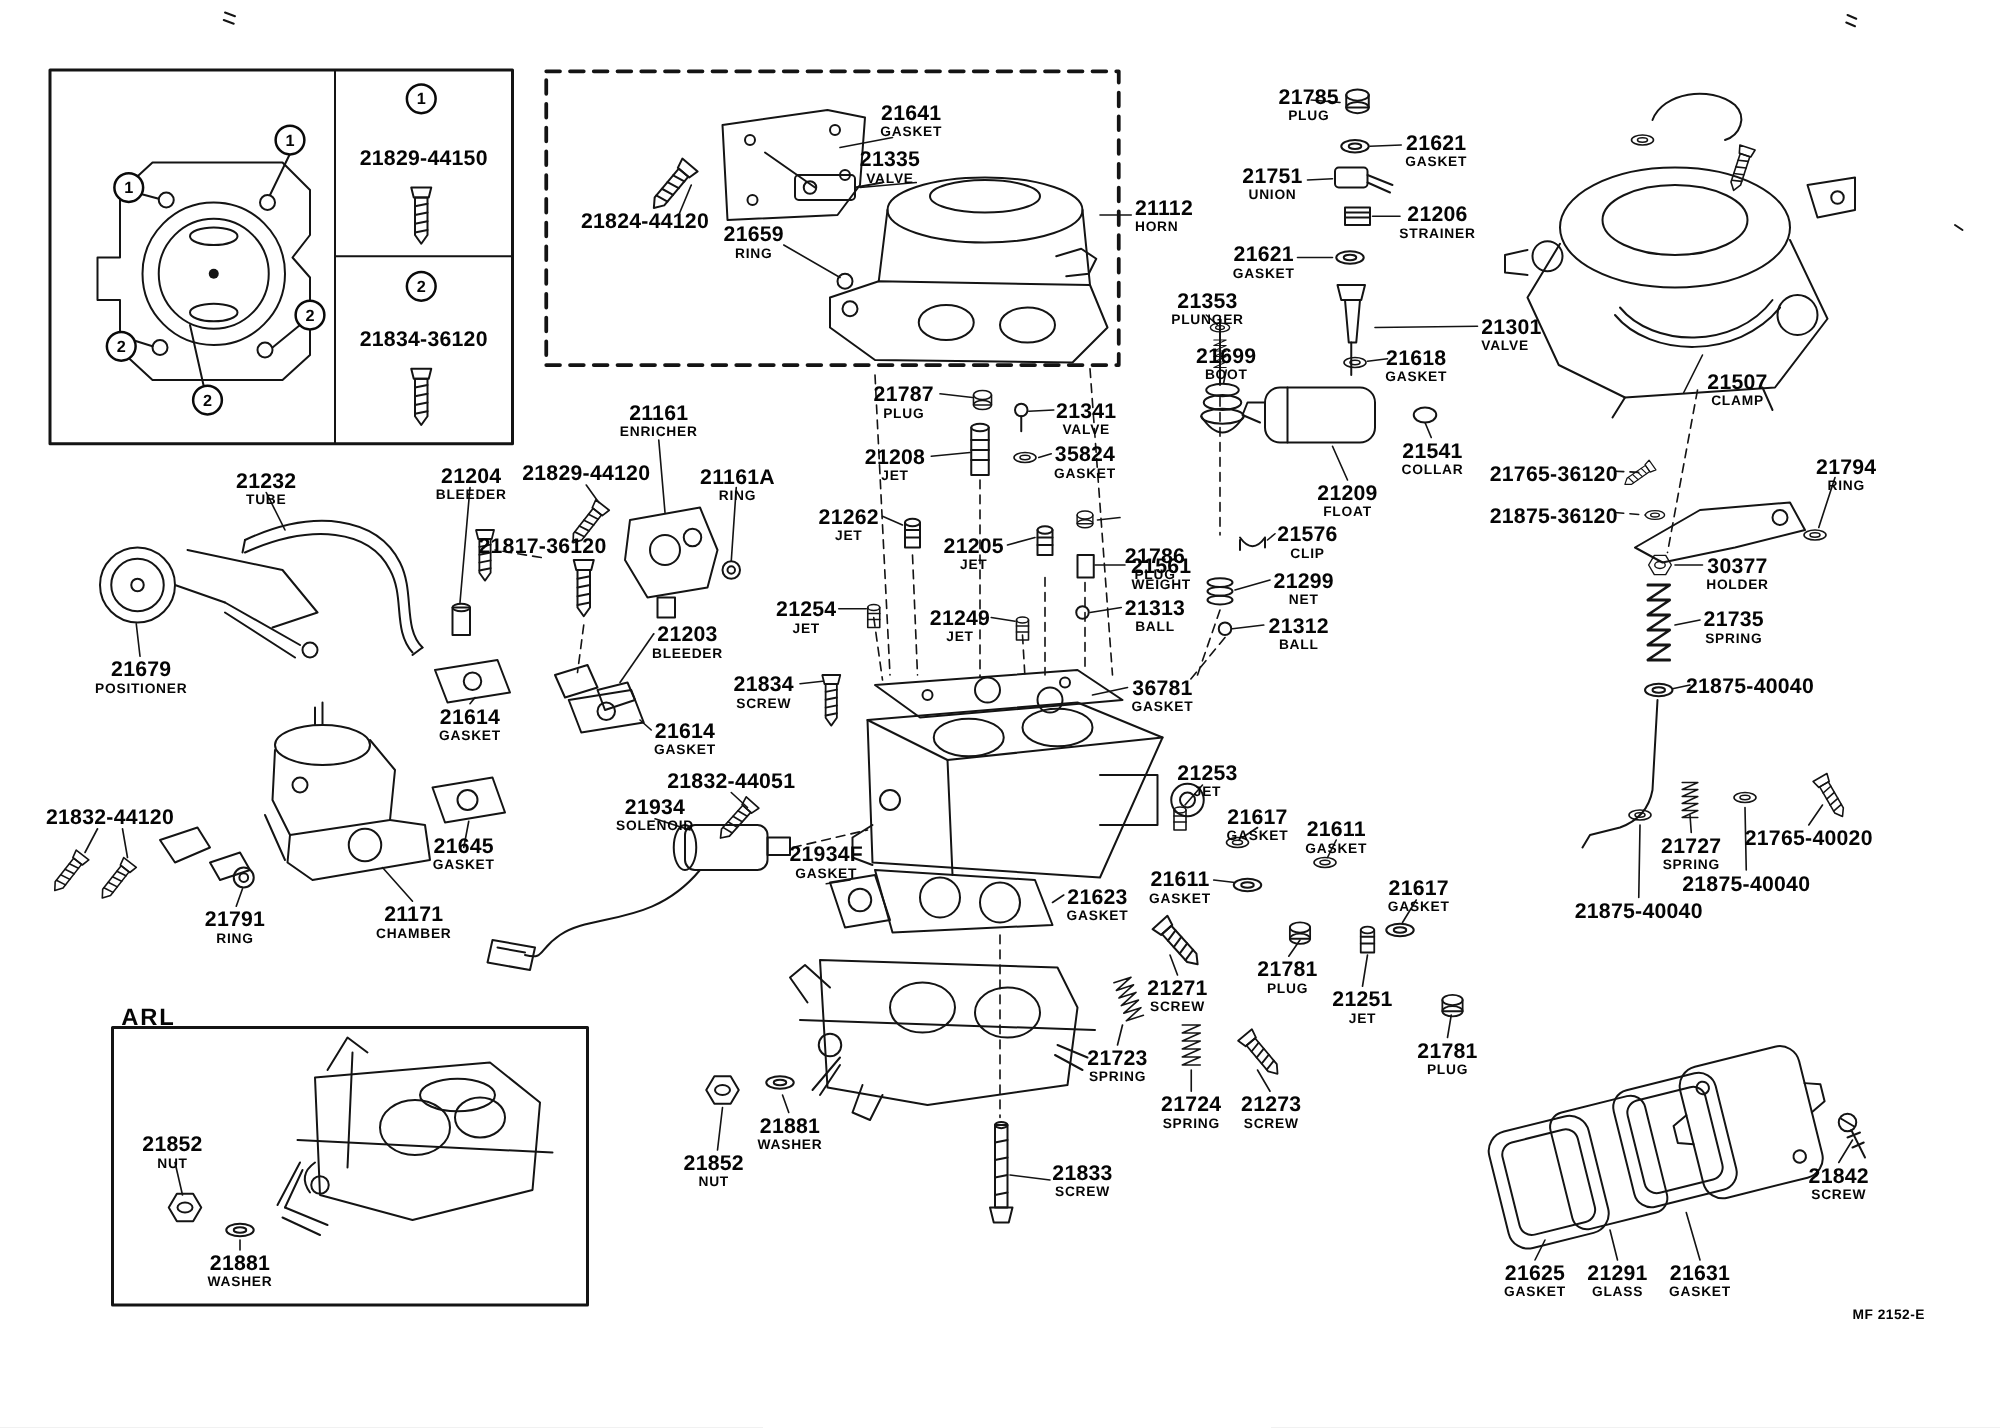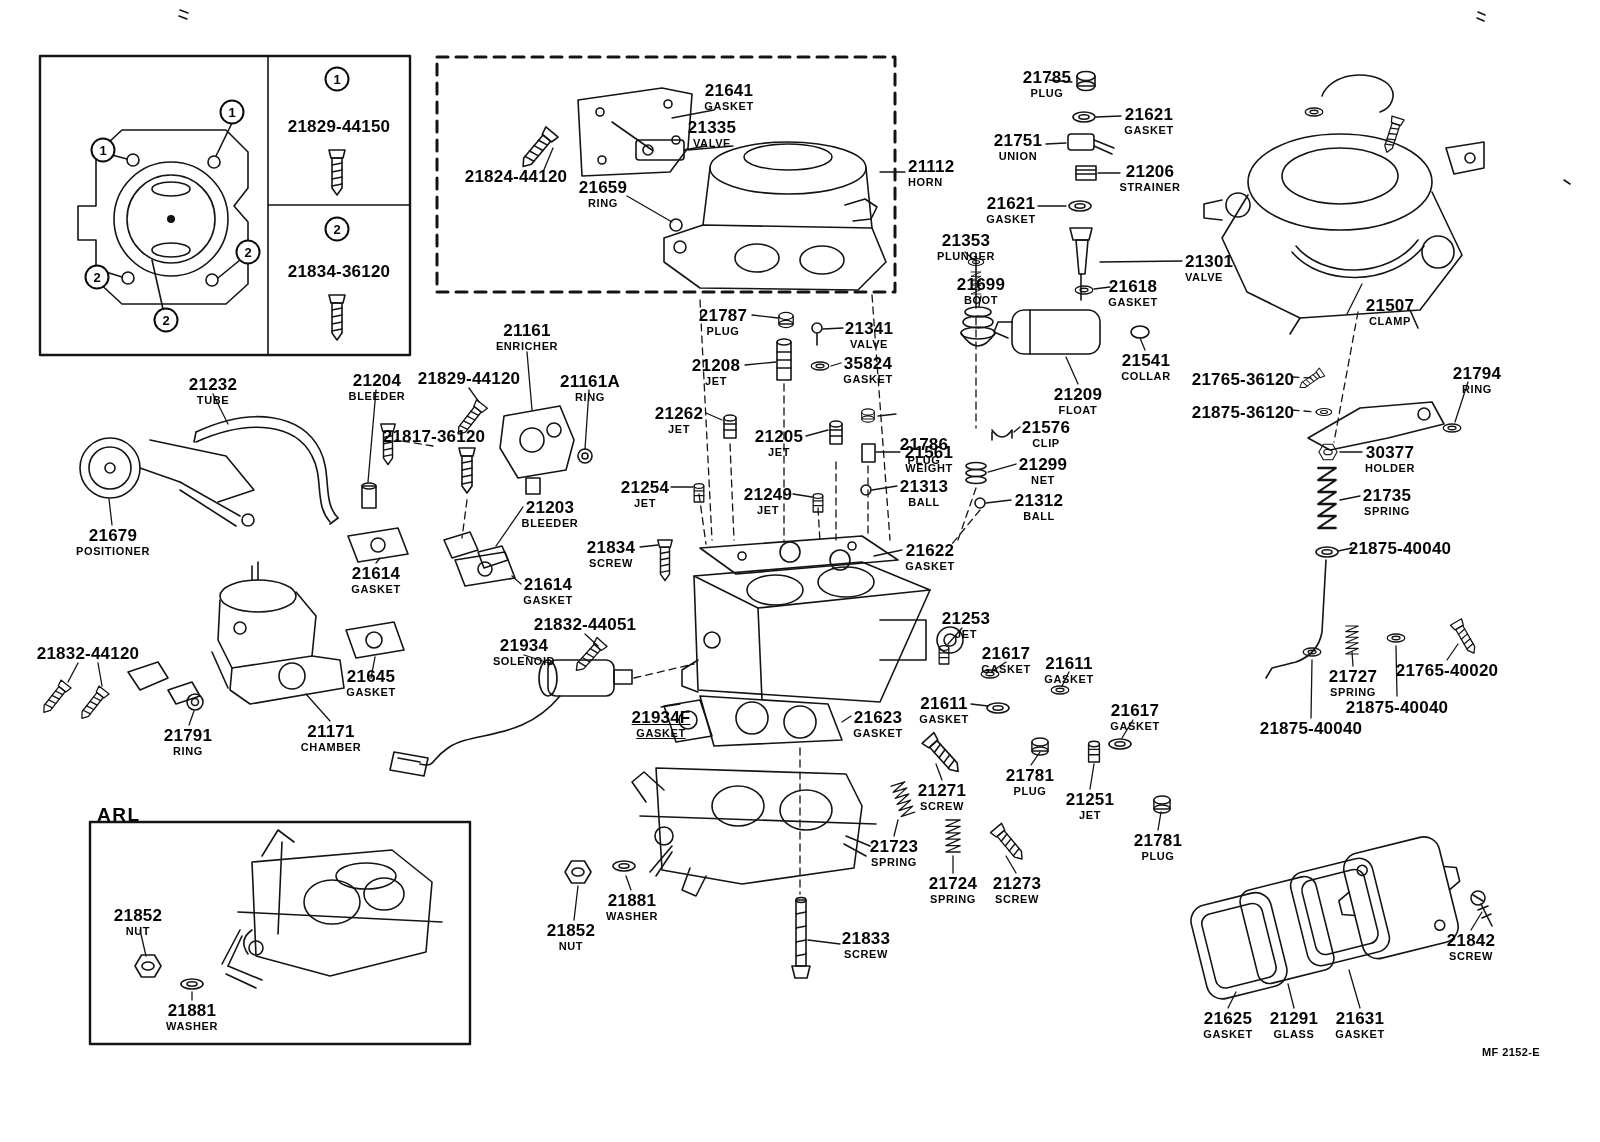--- a/index.html
+++ b/index.html
@@ -662,21 +662,21 @@
       </div>
       <div class="part-label" style="left: 645px; top: 479px;">
         <div class="part-number">21254</div>
         <div class="part-name">JET</div>
       </div>
       <div class="part-label" style="left: 768px; top: 486px;">
         <div class="part-number">21249</div>
         <div class="part-name">JET</div>
       </div>
       <div class="part-label" style="left: 930px; top: 542px;">
-        <div class="part-number">21622</div>
+        <div class="part-number">36781</div>
         <div class="part-name">GASKET</div>
       </div>
       <div class="part-label" style="left: 611px; top: 539px;">
         <div class="part-number">21834</div>
         <div class="part-name">SCREW</div>
       </div>
       <div class="part-label" style="left: 213px; top: 376px;">
         <div class="part-number">21232</div>
         <div class="part-name">TUBE</div>
       </div>
@@ -718,21 +718,21 @@
         <div class="part-number">21171</div>
         <div class="part-name">CHAMBER</div>
       </div>
       <div class="part-label" style="left: 585px; top: 616px;">
         <div class="part-number">21832-44051</div>
       </div>
       <div class="part-label" style="left: 524px; top: 637px;">
         <div class="part-number">21934</div>
         <div class="part-name">SOLENOID</div>
       </div>
-      <div class="part-label" style="left: 661px; top: 709px; text-decoration: underline;">
+      <div class="part-label" style="left: 661px; top: 675px;">
         <div class="part-number">21934F</div>
         <div class="part-name">GASKET</div>
       </div>
       <div class="part-label" style="left: 878px; top: 709px;">
         <div class="part-number">21623</div>
         <div class="part-name">GASKET</div>
       </div>
       <div class="part-label" style="left: 966px; top: 610px;">
         <div class="part-number">21253</div>
         <div class="part-name">JET</div>

